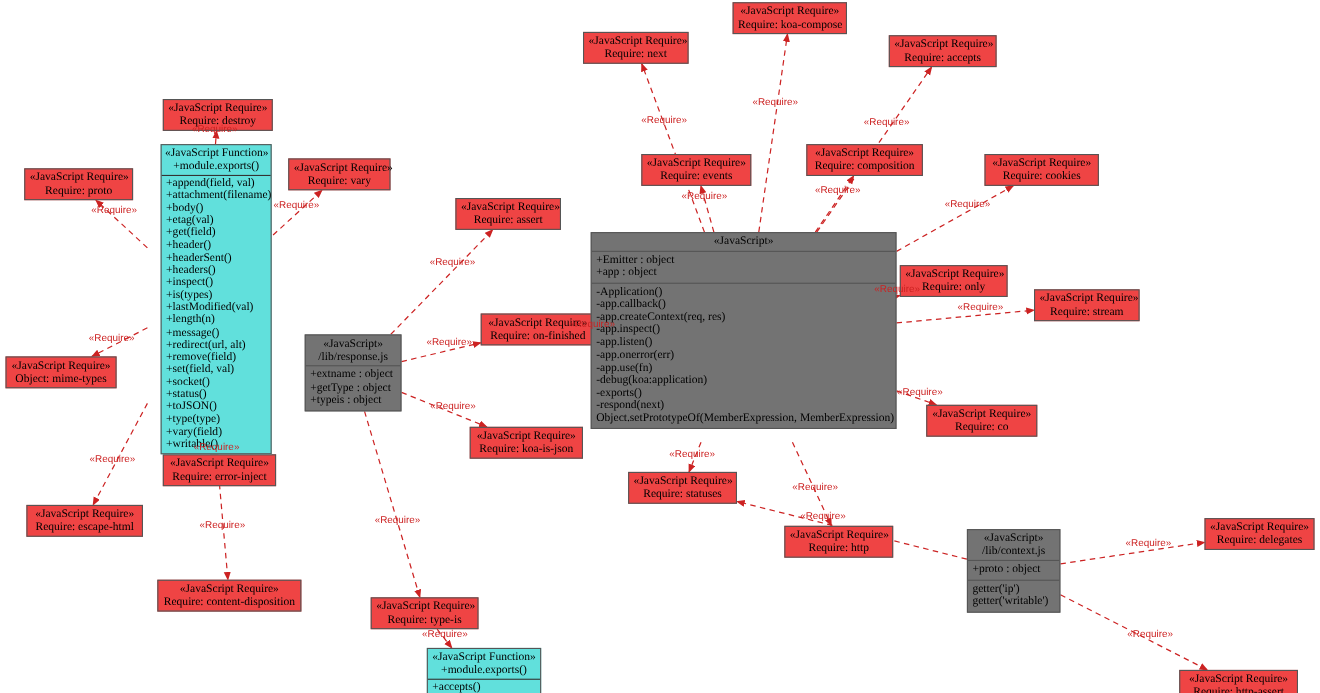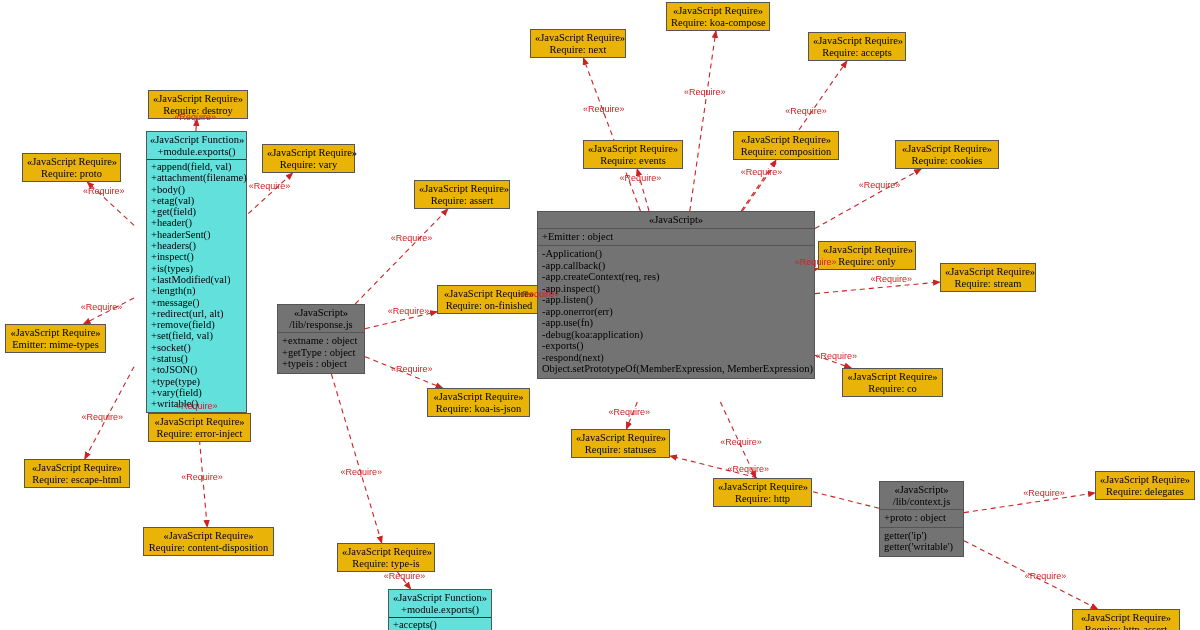--- a/index.html
+++ b/index.html
@@ -9,21 +9,21 @@
     font-family:"Liberation Serif", serif;
     overflow:hidden;
   }
   #canvas{position:relative;width:1200px;height:630px;overflow:hidden;}
   svg#edges{position:absolute;left:0;top:0;width:1200px;height:630px;pointer-events:none;}
 
   .node{
     position:absolute;
     box-sizing:border-box;
     border:1px solid #555555;
-    background:#eab308;
+    background:#ef4444;
     text-align:center;
     font-size:10.5px;
     line-height:11.5px;
     color:#000000;
     padding:0;
   }
   .node .hdr{padding:2px 4px 2px 4px;}
   .node .hdr div{white-space:nowrap;}
 
   .cls{ background:#737373; }
@@ -159,21 +159,21 @@
       </div>
       <div class="node" style="left: 940px; top: 263px; width: 96px;">
         <div class="hdr">
           <div>«JavaScript Require»</div>
           <div>Require: stream</div>
         </div>
       </div>
       <div class="node" style="left: 5px; top: 324px; width: 101px;">
         <div class="hdr">
           <div>«JavaScript Require»</div>
-          <div>Emitter: mime-types</div>
+          <div>Object: mime-types</div>
         </div>
       </div>
       <div class="node" style="left: 437px; top: 285px; width: 104px;">
         <div class="hdr">
           <div>«JavaScript Require»</div>
           <div>Require: on-finished</div>
         </div>
       </div>
       <div class="node" style="left: 842px; top: 368px; width: 101px;">
         <div class="hdr">
@@ -234,20 +234,21 @@
           <div>«JavaScript Require»</div>
           <div>Require: http-assert</div>
         </div>
       </div>
       <div class="node cls" style="left: 537px; top: 211px; width: 278px;">
         <div class="hdr">
           <div>«JavaScript»</div>
         </div>
         <div class="sect">
           <div>+Emitter : object</div>
+          <div>+app : object</div>
         </div>
         <div class="sect">
           <div>-Application()</div>
           <div>-app.callback()</div>
           <div>-app.createContext(req, res)</div>
           <div>-app.inspect()</div>
           <div>-app.listen()</div>
           <div>-app.onerror(err)</div>
           <div>-app.use(fn)</div>
           <div>-debug(koa:application)</div>

